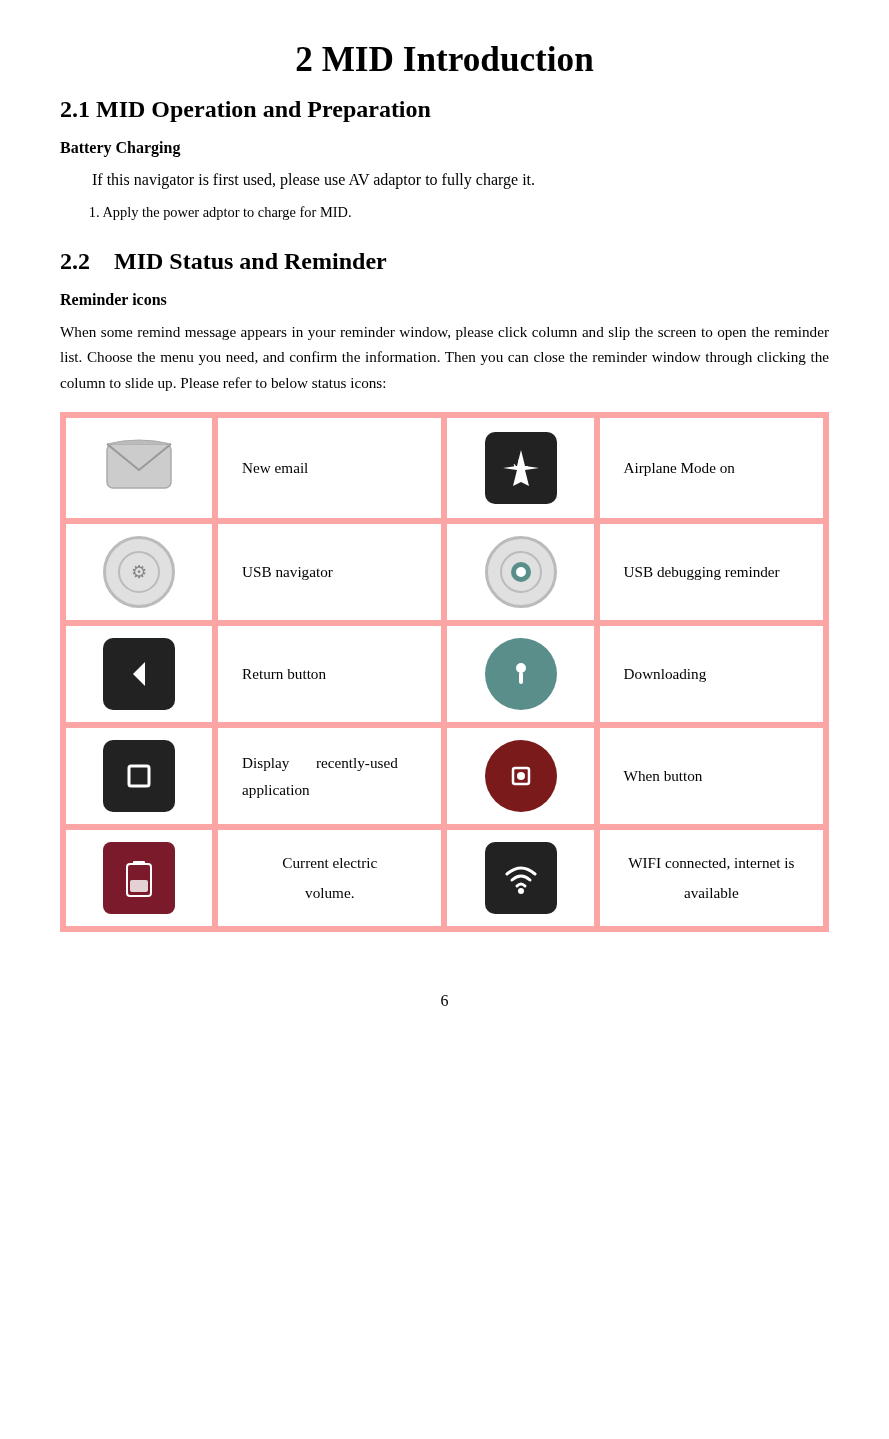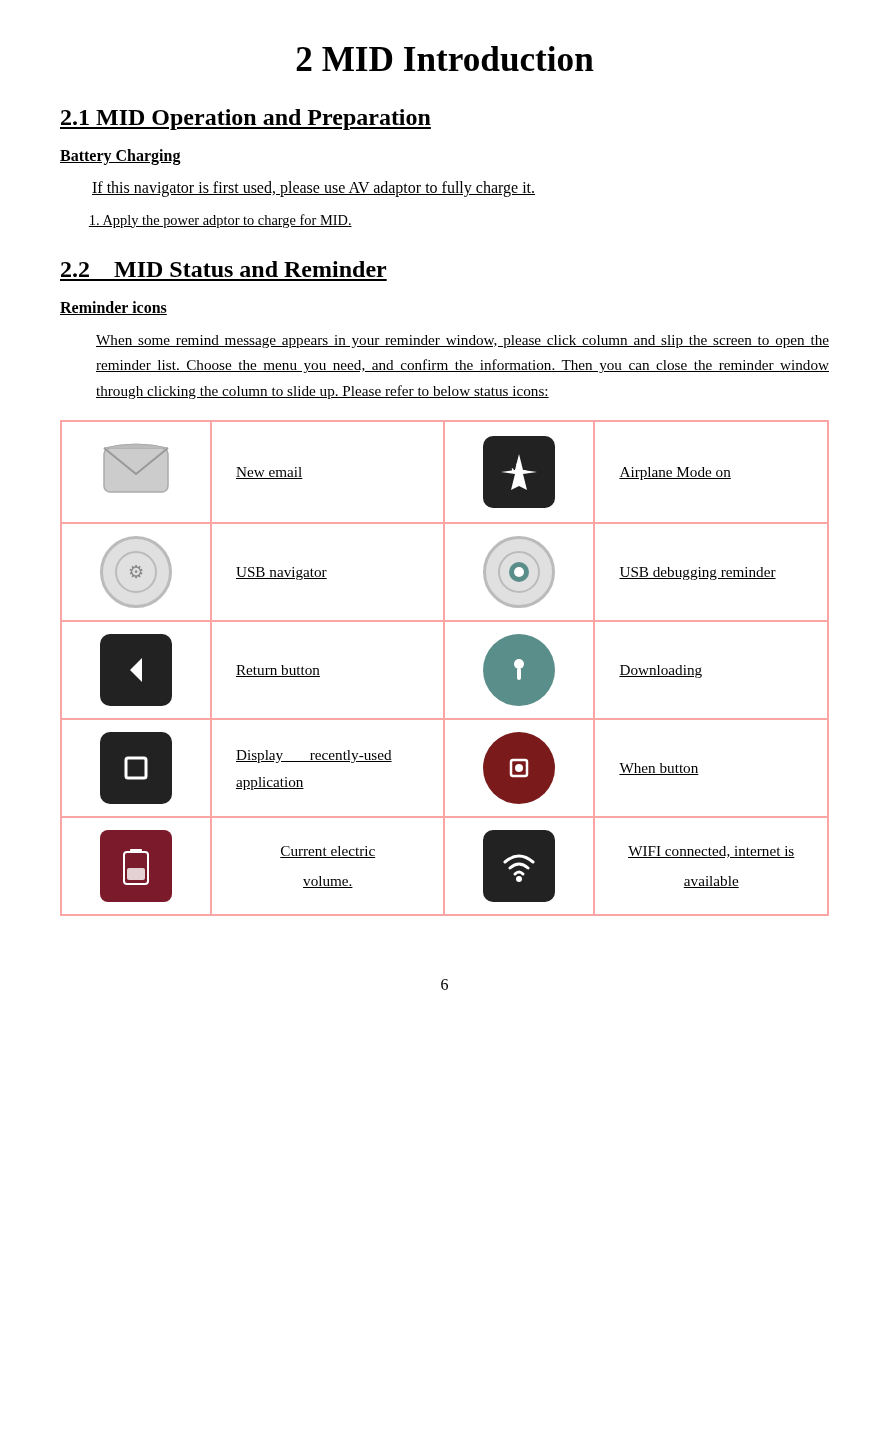--- a/index.html
+++ b/index.html
@@ -8,21 +8,21 @@
       background: #fff;
       color: #000;
       width: 889px;
       min-height: 1439px;
       padding: 40px 60px 60px 60px;
     }
     h1.page-title {
       text-align: center;
       font-size: 2.2em;
       font-weight: bold;
-      margin-bottom: 24px;
+      margin-bottom: 16px;
     }
     h2.section-heading {
       font-size: 1.5em;
       font-weight: bold;
       margin-bottom: 16px;
       margin-top: 10px;
     }
     h3.subsection-heading {
       font-size: 1em;
       font-weight: bold;
@@ -38,34 +38,32 @@
       font-size: 0.9em;
       line-height: 1.6;
       margin-bottom: 16px;
       text-indent: 2em;
     }
     p.reminder-text {
       font-size: 0.95em;
       line-height: 1.7;
       margin-bottom: 16px;
       text-align: justify;
-      margin-left: 36px;
     }
     .section {
       margin-bottom: 24px;
-      text-decoration: underline;
     }
     table.status-table {
       width: 100%;
       border-collapse: collapse;
       margin-top: 10px;
       margin-bottom: 30px;
     }
     table.status-table td {
-      border: 2px solid #fca5a5;
+      border: 6px solid #fca5a5;
       padding: 12px 24px;
       vertical-align: middle;
       font-size: 0.95em;
     }
     .icon-cell {
       width: 100px;
       text-align: center;
     }
     .label-cell {
       width: 190px;

